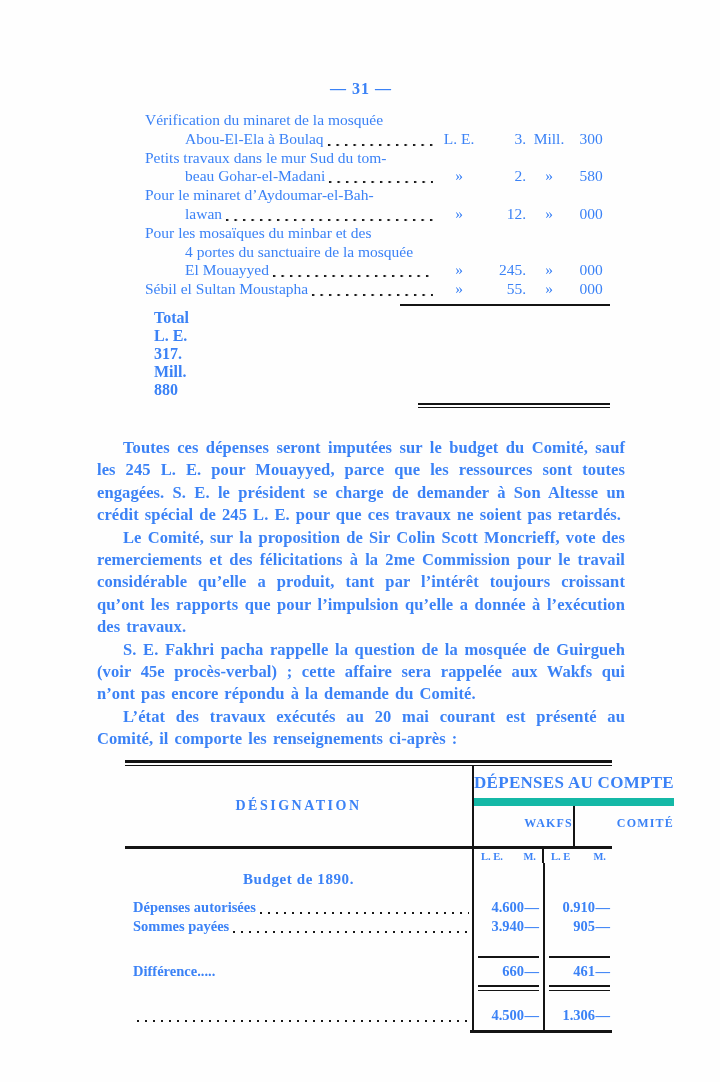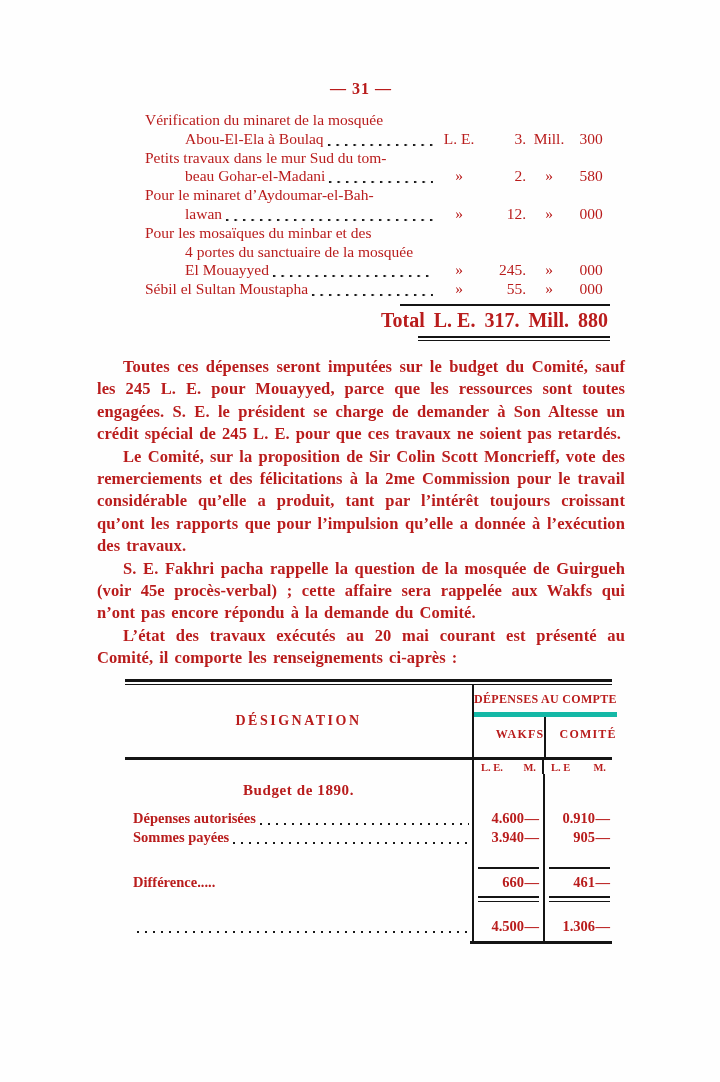--- a/index.html
+++ b/index.html
@@ -1,17 +1,17 @@
 <!DOCTYPE html>
 <html><head>
 <meta charset="utf-8">
 <style>
   html,body{margin:0;padding:0;background:#ffffff;}
   .page{
-    width:720px;height:1082px;background:#fefefe;color:#b91c1c;
+    width:720px;height:1082px;background:#fefefe;color:#3b82f6;
     font-family:"Liberation Serif","DejaVu Serif",serif;
     position:relative;overflow:hidden;box-sizing:border-box;
   }
   .content{padding:80px 95px 0 97px;}
 
   
   .pageno{text-align:center;font-size:16px;font-weight:700;letter-spacing:1px;margin-bottom:13px;}
 
   
   .rapport{margin-left:48px;font-size:19px;font-weight:700;font-style:italic;letter-spacing:.3px;margin-bottom:5px;}
@@ -25,35 +25,35 @@
     background-image:radial-gradient(circle at 2px 9px,#181818 1.25px,transparent 1.55px);
     background-size:8.5px 13px;background-repeat:repeat-x;}
   .col-cur{flex:0 0 46px;text-align:center;}
   .col-amt{flex:0 0 44px;text-align:right;}
   .col-mill{flex:0 0 46px;text-align:center;}
   .col-mval{flex:0 0 38px;text-align:center;}
 
   
   .total-block{width:465px;margin-left:48px;margin-top:5px;}
   .total-rule{margin-left:auto;width:210px;border-top:2px solid #141414;}
-  .total-line{display:flex;justify-content:flex-end;align-items:baseline;font-size:20px;font-weight:700;padding:3px 2px 3px 0;}
+  .total-line{display:flex;justify-content:flex-end;align-items:baseline;font-size:16px;font-weight:700;padding:3px 2px 3px 0;flex-direction:column;}
   .total-line span{margin-left:9px;}
   .total-dblrule{margin-left:auto;width:192px;height:2px;border-top:2px solid #141414;border-bottom:1px solid #141414;margin-top:1px;}
 
   
-  .paras{margin-top:15px;font-size:16.5px;line-height:22.4px;text-align:justify;font-weight:700;word-spacing:1.8px;letter-spacing:.1px;}
+  .paras{margin-top:29px;font-size:16.5px;line-height:22.4px;text-align:justify;font-weight:700;word-spacing:1.8px;letter-spacing:.1px;}
   .paras p{margin:0;text-indent:26px;}
 
   
   .tbl{margin-left:28px;margin-top:9px;width:487px;font-weight:700;}
   .t-toprule{height:2px;border-top:3px solid #141414;border-bottom:1px solid #141414;}
   .t-hdr{display:flex;}
   .t-des{flex:0 0 347px;display:flex;align-items:center;justify-content:center;font-size:14px;letter-spacing:2.5px;}
   .t-right{flex:0 0 140px;border-left:2px solid #141414;box-sizing:border-box;}
-  .t-group{font-size:12px;text-align:center;padding:7px 0 5px;border-bottom:5px solid #14b8a6;letter-spacing:.3px;white-space:nowrap;}
+  .t-group{font-size:17px;text-align:center;padding:7px 0 5px;border-bottom:8px solid #14b8a6;letter-spacing:.3px;white-space:nowrap;}
   .t-sub{display:flex;}
   .t-sub>div{flex:1;text-align:right;padding:10px 0 15px;font-size:12px;letter-spacing:1.2px;}
   .t-sub>div+div{border-left:2px solid #141414;}
   .t-heavy{border-top:3px solid #141414;}
   .t-units{display:flex;}
   .t-units .sp{flex:0 0 347px;}
   .t-units .un{flex:0 0 140px;border-left:2px solid #141414;box-sizing:border-box;display:flex;}
   .t-units .u{flex:1;display:flex;justify-content:space-between;padding:2px 6px 1px 7px;font-size:10.5px;}
   .t-units .u+.u{border-left:2px solid #141414;}
 

